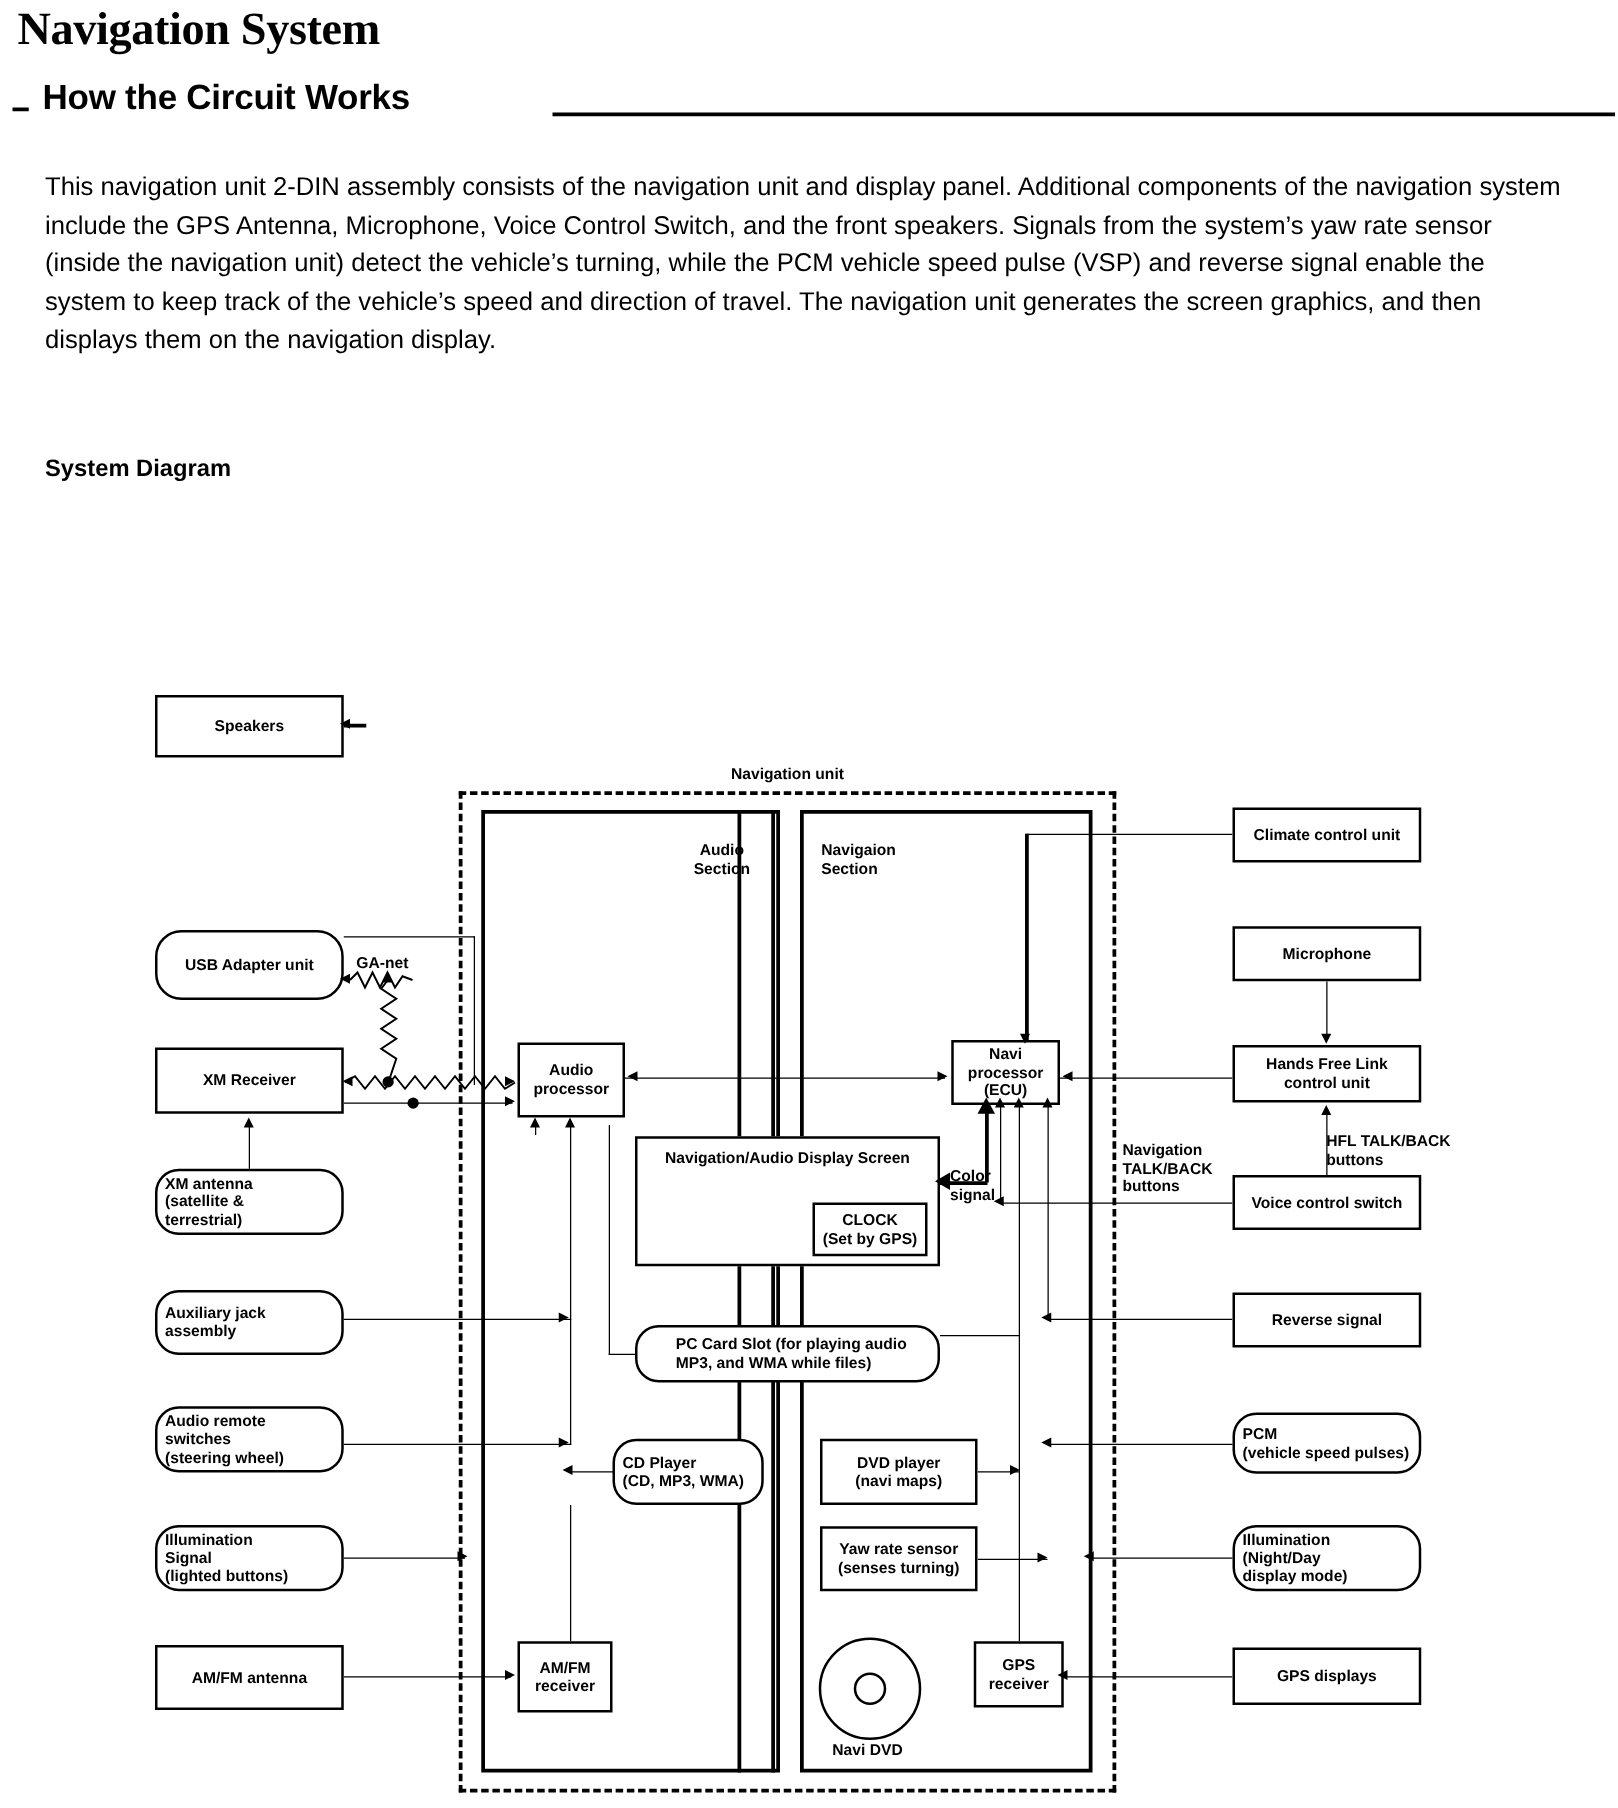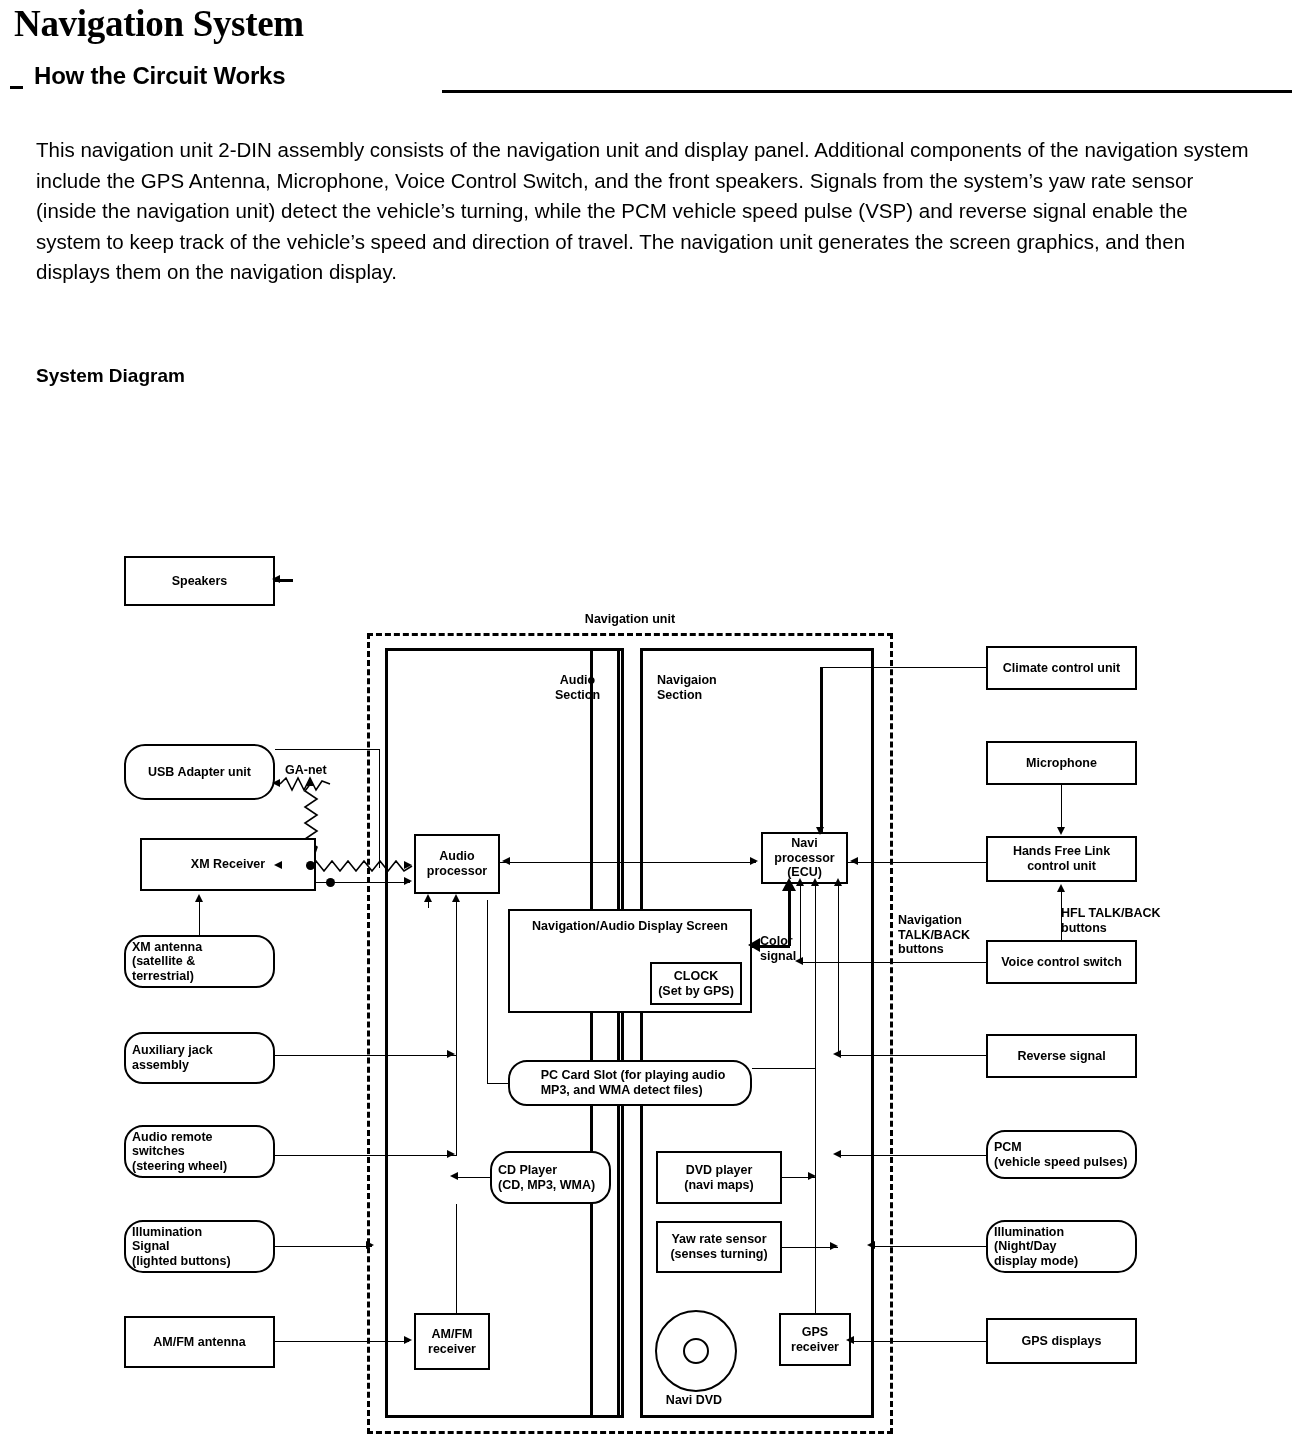--- a/index.html
+++ b/index.html
@@ -4,21 +4,21 @@
 <style>
   html,body{margin:0;padding:0;background:#fff;}
   body{width:1294px;height:1446px;position:relative;
        font-family:"Liberation Sans","DejaVu Sans",sans-serif;color:#000;}
   .page{position:relative;width:1294px;height:1446px;overflow:hidden;}
 
   
   #page-title{position:absolute;left:14px;top:2px;font-size:37px;font-weight:bold;letter-spacing:-0.3px;font-family:Liberation Serif, serif;}
   #subtitle-row{position:absolute;left:10px;top:62px;width:1272px;height:42px;}
   #subtitle-dash{position:absolute;left:0px;top:24px;width:13px;height:3px;background:#000;}
-  #subtitle-text{position:absolute;left:24px;top:0px;font-size:24px;font-weight:bold;letter-spacing:-0.2px;}
+  #subtitle-text{position:absolute;left:24px;top:0px;font-size:28px;font-weight:bold;letter-spacing:-0.2px;}
   #subtitle-rule{position:absolute;left:432px;top:28px;width:850px;height:3px;background:#000;}
 
   #intro{position:absolute;left:36px;top:135px;width:1220px;font-size:20.5px;line-height:30.5px;}
   #sysdiagram{position:absolute;left:36px;top:365px;font-size:19px;font-weight:bold;}
 
   
   .box{position:absolute;border:2.6px solid #000;background:#fff;box-sizing:border-box;
        display:flex;align-items:center;justify-content:center;text-align:center;
        font-size:12.5px;font-weight:bold;line-height:14.6px;z-index:6;}
   .box.lft{justify-content:flex-start;padding-left:6px;text-align:left;border-radius:19px;}
@@ -76,21 +76,21 @@
   </div>
 
   <div class="box" style="left:124px;top:556px;width:151px;height:50px;">
     <span>Speakers</span>
     </div>
 
   <div class="box" style="left:124px;top:744px;width:151px;height:56px;border-radius:21px;">
     <span>USB Adapter unit</span>
     </div>
 
-  <div class="box" style="left:124px;top:838px;width:176px;height:53px;margin-left:16px;">
+  <div class="box" style="left:124px;top:838px;width:151px;height:53px;">
     <span>XM Receiver</span>
     </div>
 
   <div class="box lft" style="left:124px;top:935px;width:151px;height:53px;">
     <span><span>XM antenna</span><br><span>(satellite &amp;</span><br><span>terrestrial)</span></span>
     </div>
 
   <div class="box lft" style="left:124px;top:1125px;width:151px;height:53px;">
     <span><span>Audio remote</span><br><span>switches</span><br><span>(steering wheel)</span></span>
     </div>
@@ -149,21 +149,21 @@
 
   <div class="box" style="left:508px;top:909px;width:244px;height:104px;align-items:flex-start;padding-top:8px;">
     <span>Navigation/Audio Display Screen</span>
     </div>
 
   <div class="box thin" style="left:650px;top:962px;width:92px;height:43px;z-index:8;">
     <span><span>CLOCK</span><br><span>(Set by GPS)</span></span>
     </div>
 
   <div class="box lft" style="left:508px;top:1060px;width:244px;height:46px;justify-content:center;">
-    <span><span>PC Card Slot (for playing audio</span><br><span>MP3, and WMA detect files)</span></span>
+    <span><span>PC Card Slot (for playing audio</span><br><span>MP3, and WMA while files)</span></span>
     </div>
 
   <div class="box lft" style="left:490px;top:1151px;width:121px;height:53px;">
     <span><span>CD Player</span><br><span>(CD, MP3, WMA)</span></span>
     </div>
 
   <div class="box" style="left:656px;top:1151px;width:126px;height:53px;">
     <span><span>DVD player</span><br><span>(navi maps)</span></span>
     </div>
 

